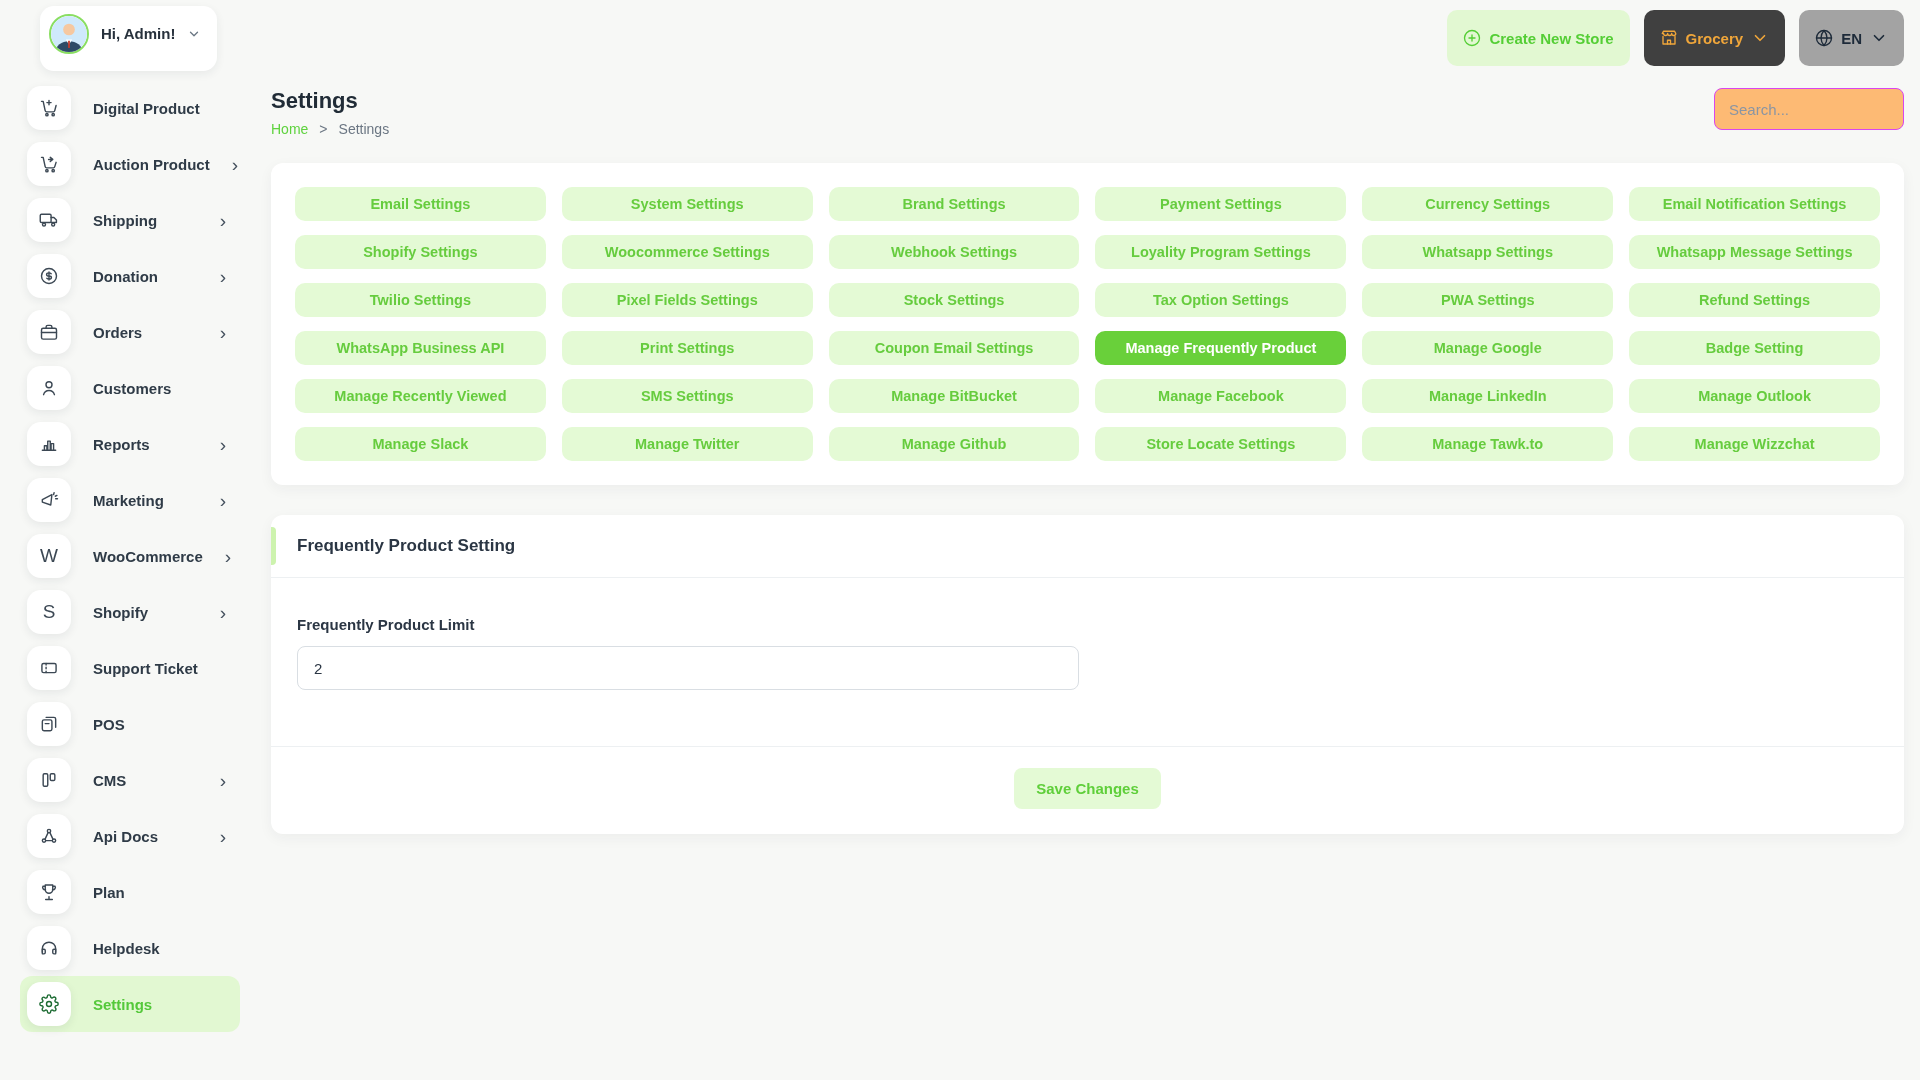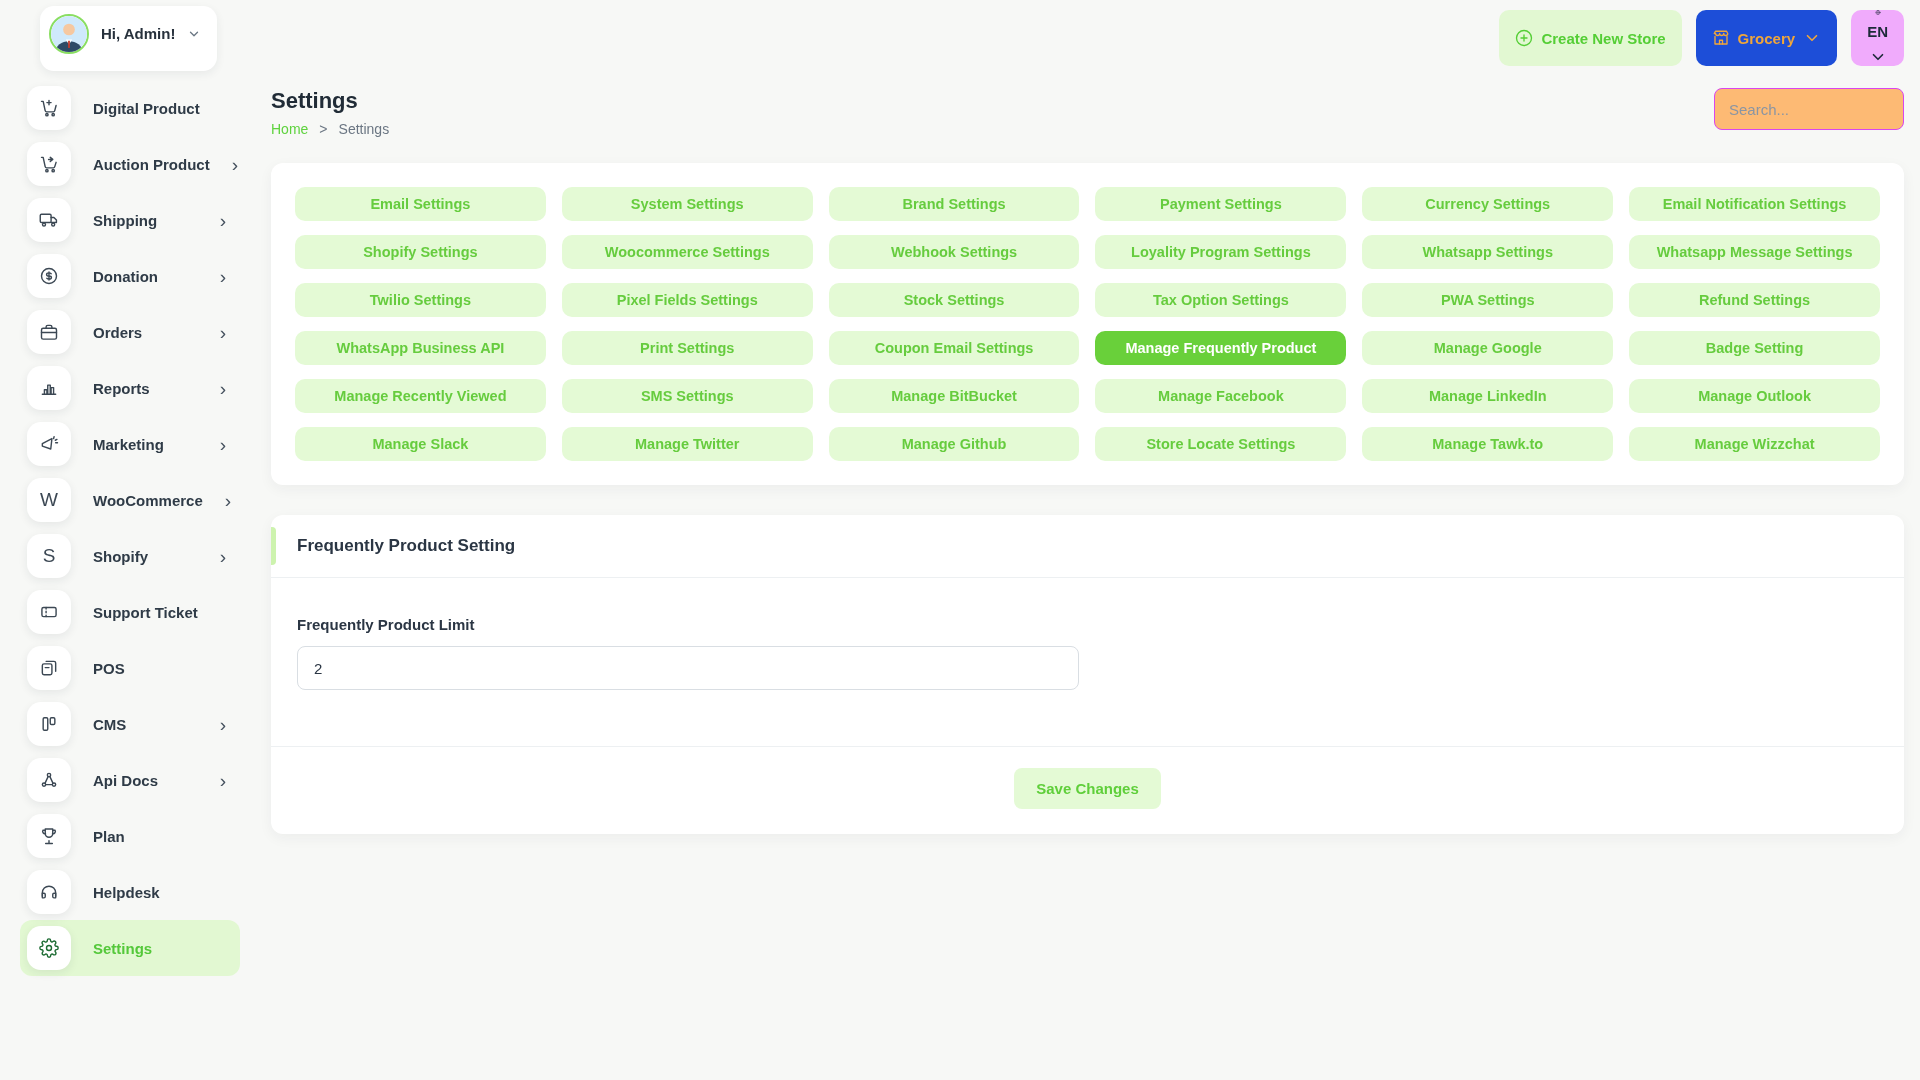--- a/index.html
+++ b/index.html
@@ -26,22 +26,22 @@
   .avatar svg { display:block; width:100%; height:100%; }
   .greeting { font-size:15px; font-weight:600; color:#27313c; }
   .chev-icon { display:inline-flex; color:#6a7683; }
   .chev-icon svg { width:14px; height:14px; }
 
   .top-actions { margin-left:auto; display:flex; align-items:center; gap:14px; }
   .chip { display:inline-flex; align-items:center; gap:8px; border:none; border-radius:10px;
     padding:0 16px; height:56px; font-size:15px; font-weight:600; font-family:inherit; cursor:pointer; }
   .chip svg { width:18px; height:18px; }
   .chip.green  { background:#e2f8d2; color:#54ce35; }
-  .chip.orange { background:#1d4ed8; color:#f0a63a; }
-  .chip.blue   { background:#f0abfc; color:#1d2a39;flex-direction:column; }
+  .chip.orange { background:#404040; color:#f0a63a; }
+  .chip.blue   { background:#a3a3a3; color:#1d2a39; }
   .chip .chev-icon { color:inherit; }
 
   
   .layout { display:flex; align-items:flex-start; }
   .sidebar { width:245px; flex-shrink:0; padding:4px 0 0 20px; }
   .side-item { display:flex; align-items:center; gap:22px; height:56px; width:220px;
     padding:0 14px 0 7px; border-radius:12px; cursor:pointer; }
   .side-icon { width:44px; height:44px; background:#fff; border-radius:14px; flex-shrink:0;
     display:flex; align-items:center; justify-content:center; color:#3c4854;
     box-shadow:0 3px 10px rgba(25,39,57,.08); }
@@ -198,20 +198,29 @@
       <div class="side-item">
         <span class="side-icon">
           <svg viewBox="0 0 24 24" fill="none" stroke="currentColor" stroke-width="1.7" stroke-linecap="round" stroke-linejoin="round">
             <rect x="3" y="7.5" width="18" height="13" rx="2"></rect>
             <path d="M8.5 7.5V6a2 2 0 0 1 2-2h3a2 2 0 0 1 2 2v1.5"></path>
             <path d="M3 12.5h18"></path>
           </svg>
         </span>
         <span class="side-label">Orders</span>
         <span class="side-chevron">›</span>
+      </div>
+      <div class="side-item">
+        <span class="side-icon">
+          <svg viewBox="0 0 24 24" fill="none" stroke="currentColor" stroke-width="1.7" stroke-linecap="round" stroke-linejoin="round">
+            <circle cx="12" cy="8" r="3.6"></circle>
+            <path d="M5.5 20c.8-3.2 3.4-5 6.5-5s5.7 1.8 6.5 5"></path>
+          </svg>
+        </span>
+        <span class="side-label">Customers</span>
       </div>
       <div class="side-item">
         <span class="side-icon">
           <svg viewBox="0 0 24 24" fill="none" stroke="currentColor" stroke-width="1.7" stroke-linecap="round" stroke-linejoin="round">
             <path d="M4 19.5h16"></path>
             <path d="M6.5 19.5v-5.5h3v5.5"></path>
             <path d="M10.5 19.5V8.5h3v11"></path>
             <path d="M14.5 19.5v-8h3v8"></path>
           </svg>
         </span>

